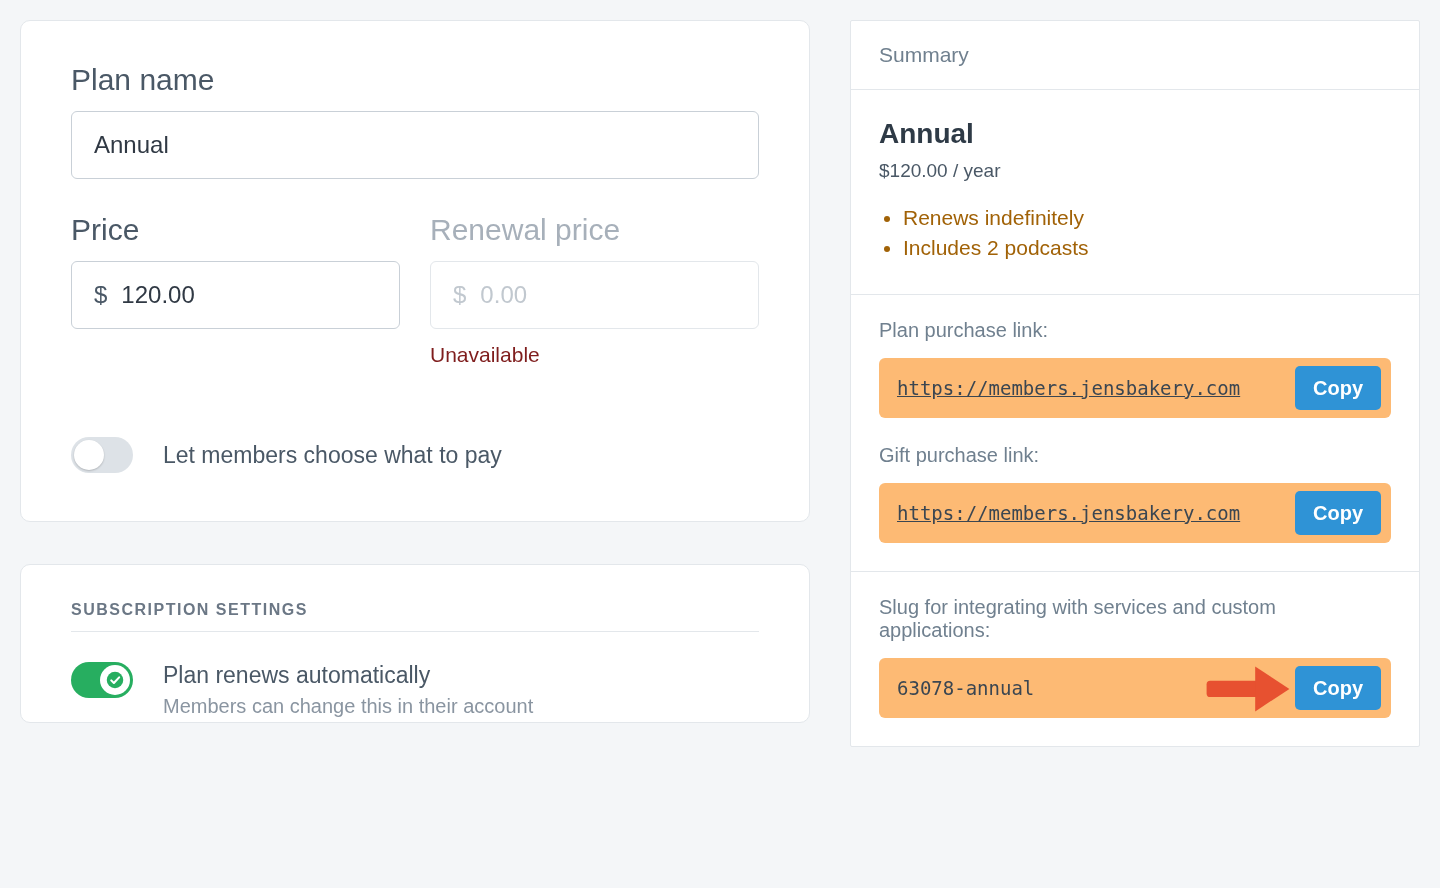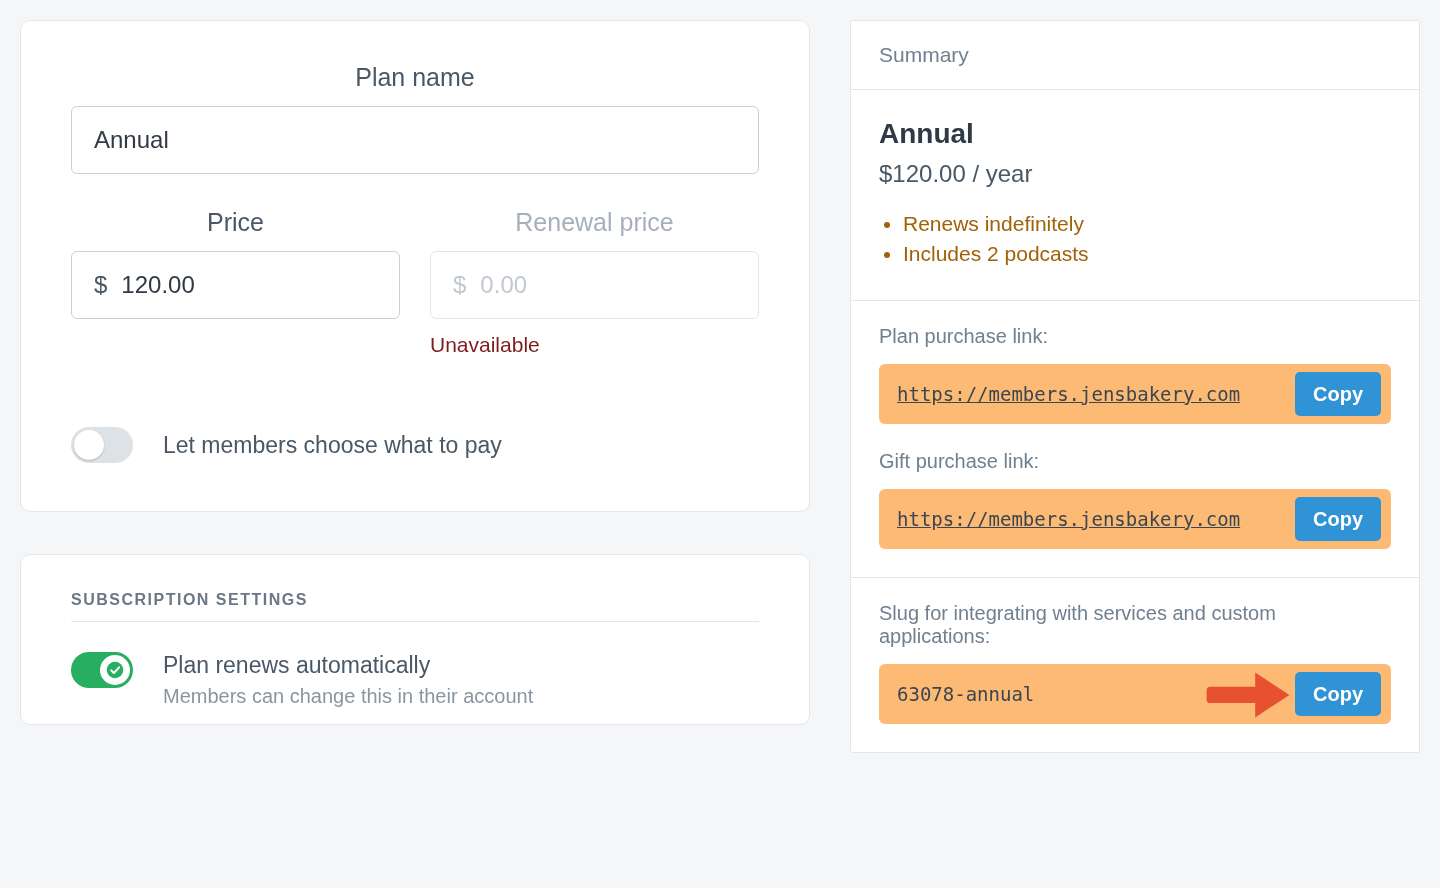--- a/index.html
+++ b/index.html
@@ -29,29 +29,28 @@
   }
   .card {
     background: #fff;
     border: 1px solid #e3e7eb;
     border-radius: 10px;
   }
   .card-pad {
     padding: 42px 50px 48px 50px;
   }
   .card-pad2 {
-    padding: 36px 50px 16px 50px;
+    padding: 36px 50px 4px 50px;
   }
 
   .field-label {
-    font-size: 25px;
+    font-size: 30px;
     color: #4a5866;
     margin-bottom: 14px;
     display: block;
-    text-align: center;
   }
   .field-label.disabled { color: #a7b0ba; }
 
   .text-input {
     width: 100%;
     height: 68px;
     border: 1px solid #c9d0d7;
     border-radius: 6px;
     font-size: 24px;
     padding: 0 22px;
@@ -165,21 +164,21 @@
   .summary-body {
     padding: 28px 28px 28px 28px;
     border-bottom:1px solid #e3e7eb;
   }
   .summary-title {
     font-size: 28px;
     font-weight: 700;
     color:#2e3a46;
   }
   .summary-price {
-    font-size: 24px;
+    font-size: 19px;
     color:#4a5866;
     margin-top:10px;
   }
   .summary-bullets {
     margin-top: 24px;
     padding-left: 24px;
     font-size: 21px;
     color:#a16207;
   }
   .summary-bullets li { margin-bottom: 6px; }

